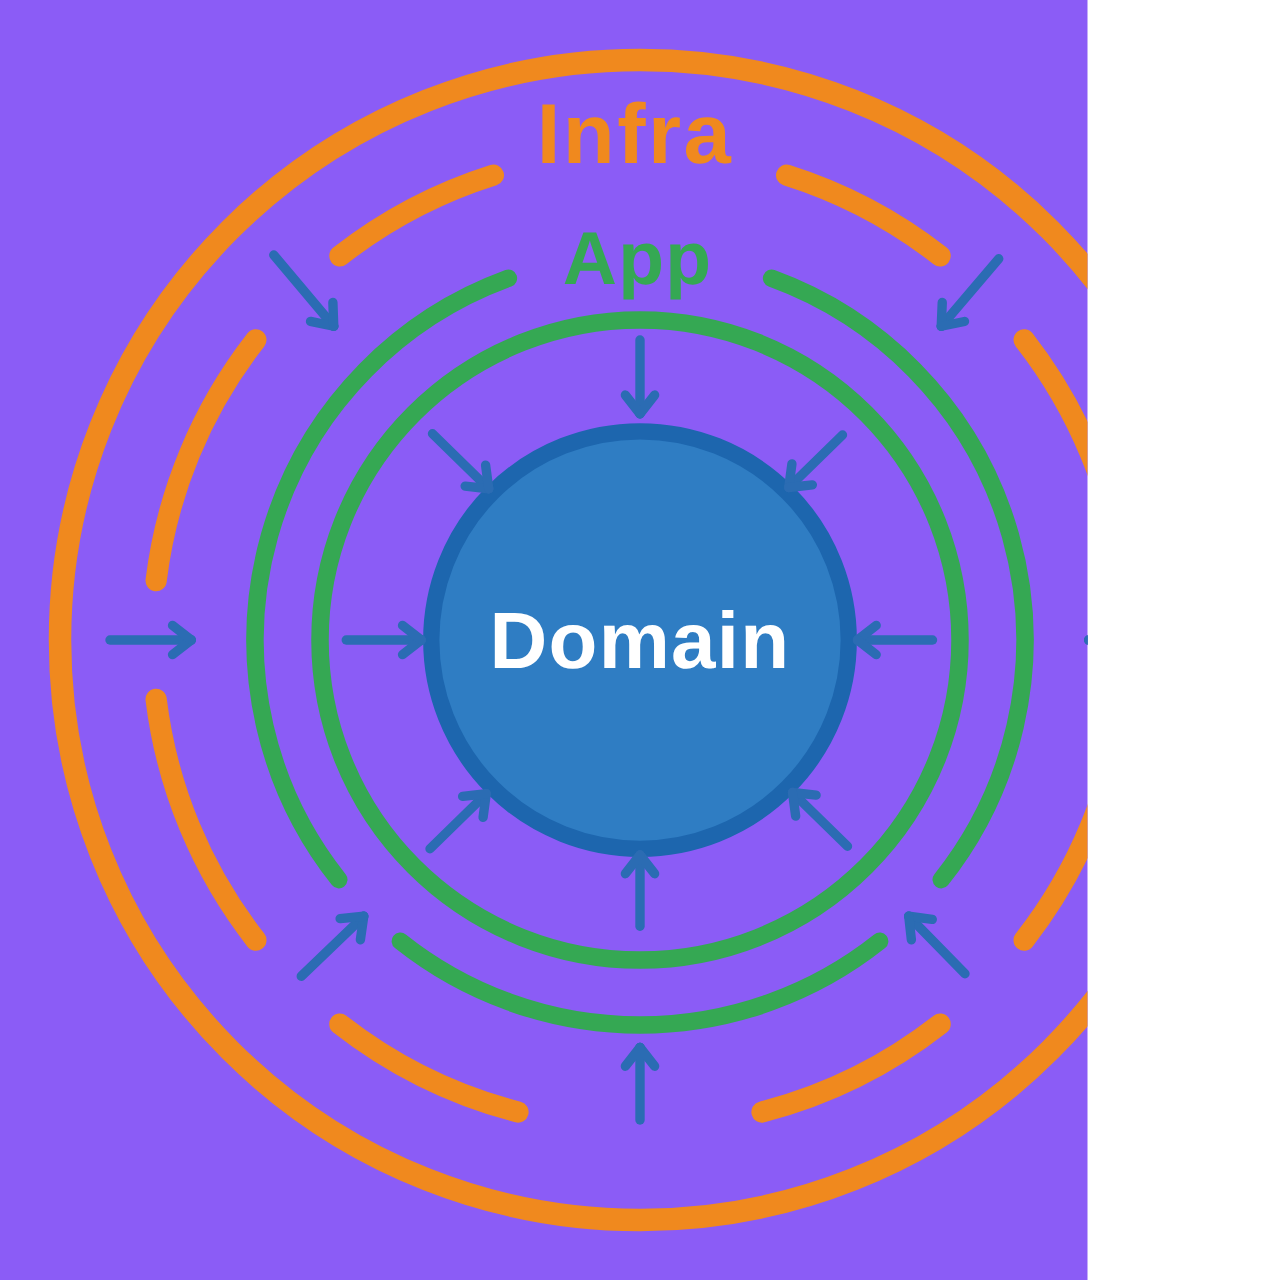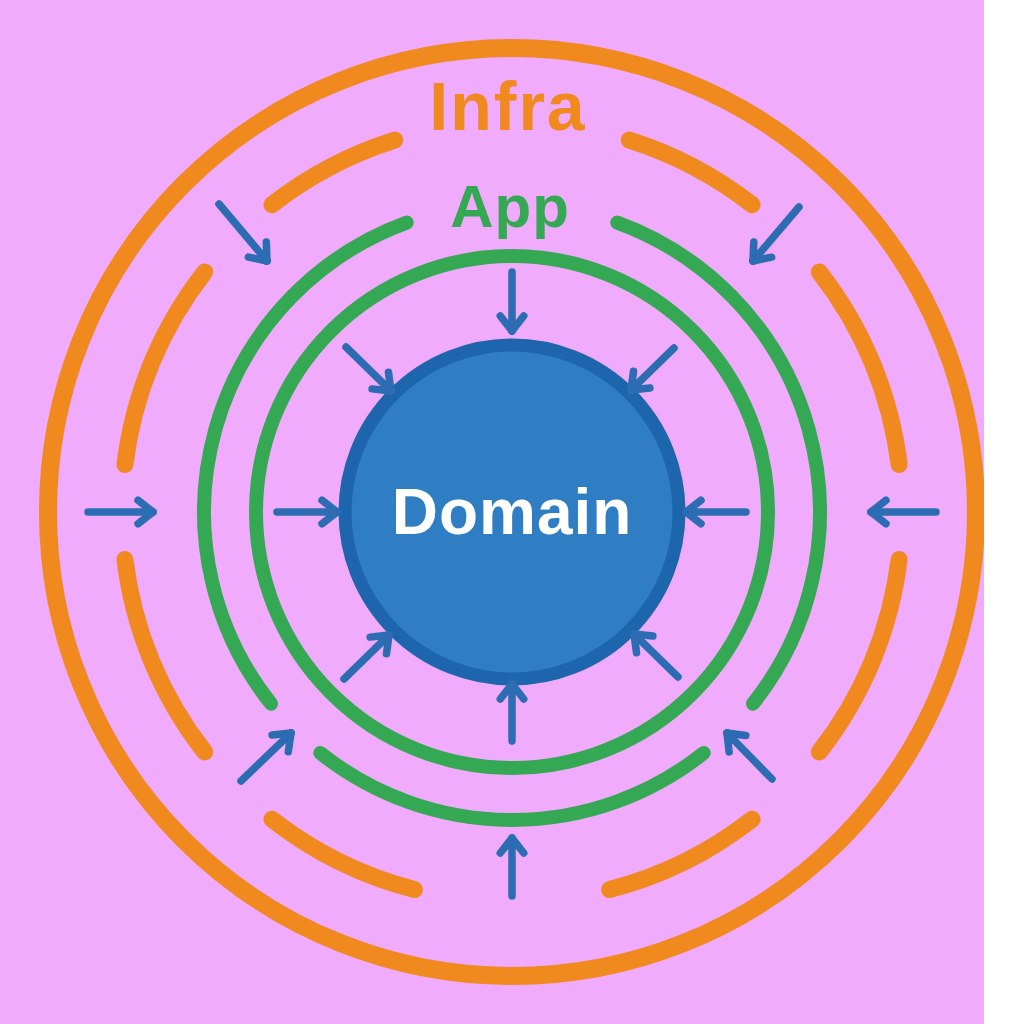--- a/index.html
+++ b/index.html
@@ -2,23 +2,23 @@
 <html><head>
 <meta charset="utf-8">
 <style>
   html, body {
     margin: 0;
     padding: 0;
     background: #ffffff;
   }
   .stage {
     position: relative;
-    width: 984px;
+    width: 870px;
     height: 1024px;
-    background: #f0abfc;
+    background: #8b5cf6;
     overflow: hidden;
   }
   .diagram-label {
     font-family: "Liberation Sans", sans-serif;
     font-weight: bold;
   }
   .label-infra  { font-size: 68px; letter-spacing: 2px; }
   .label-app    { font-size: 60px; letter-spacing: 1px; }
   .label-domain { font-size: 64px; letter-spacing: 1px; }
 </style>

